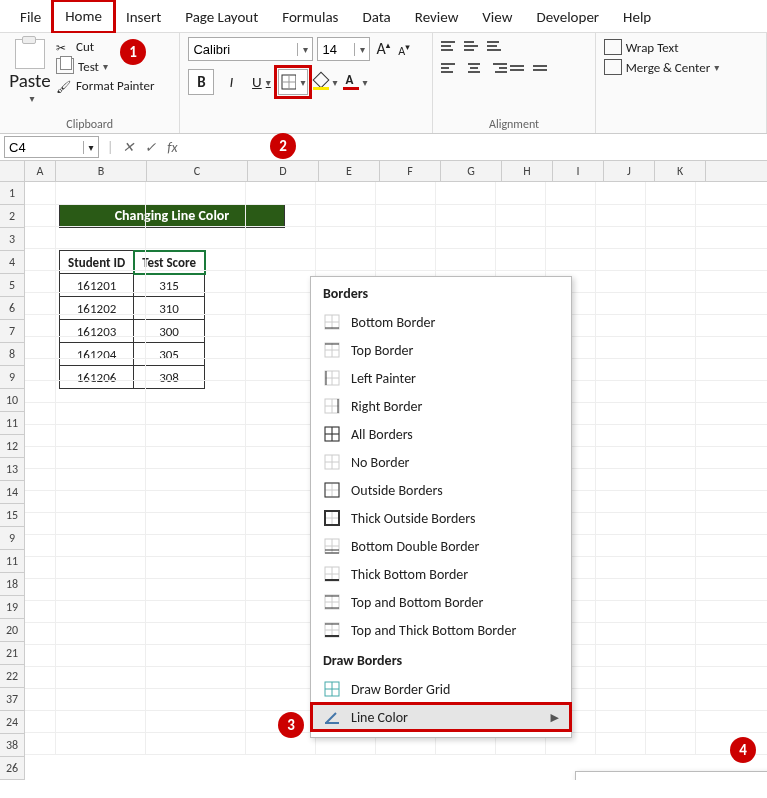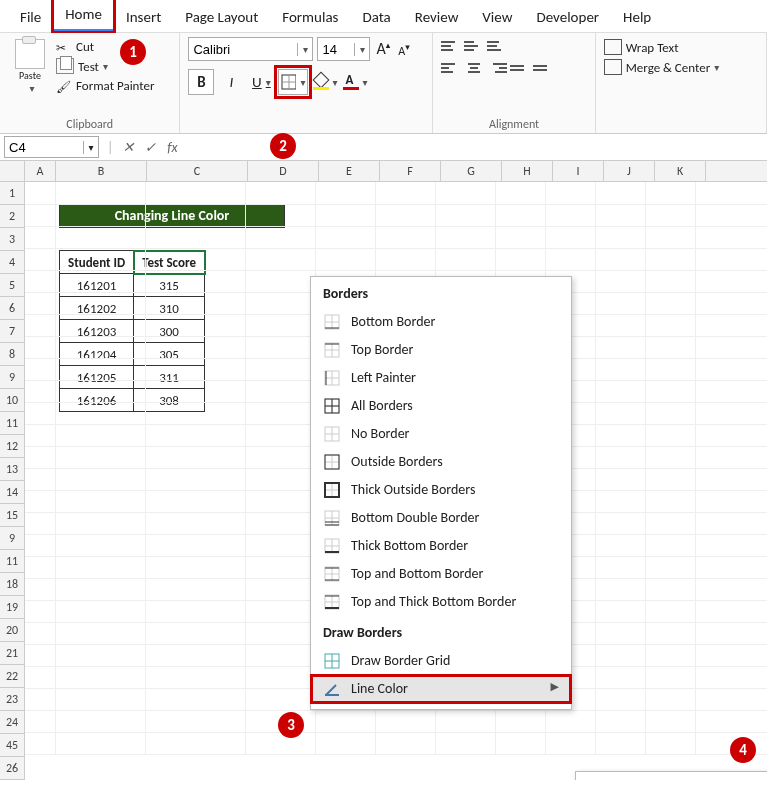--- a/index.html
+++ b/index.html
@@ -1,30 +1,30 @@
 <!DOCTYPE html>
 <html><head>
 <meta charset="utf-8">
 <style>
   html,body{margin:0;padding:0;font-family:"Segoe UI",Calibri,Arial,sans-serif;font-size:14px;color:#222;background:#fff;width:767px}
   
   .menubar{display:flex;align-items:flex-end;height:32px;padding:0 8px;border-bottom:1px solid #ddd;font-size:15px}
   .menubar .tab{padding:6px 12px;cursor:pointer}
-  .menubar .tab.active{background:#fff;border-bottom:3px solid #3b82f6}
+  .menubar .tab.active{background:#fff;border-bottom:1px solid #3b82f6}
   .home-outline{outline:3px solid #c00;outline-offset:-1px}
   
   .ribbon{display:flex;border-bottom:1px solid #ccc;height:100px;position:relative;background:#fafafa}
   .group{border-right:1px solid #ddd;padding:4px 8px 2px 8px;display:flex;flex-direction:column;justify-content:space-between}
   .group-label{text-align:center;font-size:12px;color:#666;padding-top:2px}
   .clipboard{width:180px}
   .clip-top{display:flex}
   .paste{width:44px;text-align:center;cursor:pointer}
   .paste-icn{width:28px;height:28px;border:1px solid #bbb;background:#fff;margin:2px auto 0;position:relative}
   .paste-icn:before{content:"";position:absolute;left:6px;top:-4px;width:12px;height:6px;border:1px solid #bbb;background:#eee;border-radius:2px}
-  .paste-label{font-size:10px}
+  .paste-label{font-size:19px}
   .clip-list{margin-left:4px}
   .clip-item{display:flex;align-items:center;font-size:13px;padding:2px 0;cursor:pointer}
   .clip-item .ic{width:16px;height:14px;display:inline-block;margin-right:4px}
   .cut-ic:before{content:"✂";font-size:12px}
   .copy-ic{border:1px solid #888;width:10px;height:12px;position:relative}
   .copy-ic:after{content:"";position:absolute;left:3px;top:-3px;width:10px;height:12px;border:1px solid #888;background:#fff}
   .brush-ic:before{content:"🖌";font-size:12px}
   .dd{font-size:10px;margin-left:4px;color:#555}
   
   .font{width:260px}
@@ -80,21 +80,21 @@
   
   .datatable{position:absolute;left:34px;top:22px}
   .title-row{background:#2a5a16;color:#fff;font-weight:bold;text-align:center;height:22px;line-height:22px;width:224px;border:1px solid #333}
   table.data{border-collapse:collapse;margin-top:22px}
   table.data th,table.data td{border:1px solid #333;height:22px;padding:0 8px;font-size:13px;text-align:center}
   table.data th{background:#fff;font-weight:bold}
   .selcell{outline:2px solid #1a7a3a;outline-offset:-1px}
   
   .dropdown{position:absolute;left:310px;top:115px;width:260px;background:#fff;border:1px solid #bbb;box-shadow:2px 2px 6px rgba(0,0,0,.2);z-index:5;font-size:14px;padding-bottom:6px}
   .dropdown .hdr{font-weight:bold;padding:8px 12px 6px}
-  .dropdown .mi{display:flex;padding:5px 12px;cursor:pointer}
+  .dropdown .mi{display:flex;align-items:center;padding:5px 12px;cursor:pointer}
   .dropdown .mi.sel{background:#e5e5e5;outline:3px solid #c00;outline-offset:-2px}
   .dropdown .mi svg{margin-right:10px;flex-shrink:0}
   .dropdown .mi .arrow{margin-left:auto;font-size:11px;color:#555}
   
   .colorpop{position:absolute;left:575px;top:610px;width:180px;background:#fff;border:1px solid #bbb;box-shadow:2px 2px 6px rgba(0,0,0,.2);z-index:6;padding:8px;font-size:13px}
   .auto{display:flex;align-items:center;padding:4px 2px;cursor:pointer}
   .auto .sw{width:14px;height:14px;background:#000;margin-right:8px}
   .sw{width:14px;height:14px;cursor:pointer}
   
   .badge{position:absolute;width:26px;height:26px;border-radius:50%;background:#c00;color:#fff;font-weight:bold;display:flex;align-items:center;justify-content:center;z-index:20;font-size:15px}
@@ -293,23 +293,23 @@
         <div class="rowhead">13</div>
         <div class="rowhead">14</div>
         <div class="rowhead">15</div>
         <div class="rowhead">9</div>
         <div class="rowhead">11</div>
         <div class="rowhead">18</div>
         <div class="rowhead">19</div>
         <div class="rowhead">20</div>
         <div class="rowhead">21</div>
         <div class="rowhead">22</div>
-        <div class="rowhead">23</div>
+        <div class="rowhead">37</div>
         <div class="rowhead">24</div>
-        <div class="rowhead">45</div>
+        <div class="rowhead">38</div>
         <div class="rowhead">26</div>
       </div>
     <div class="cells-area" id="cellsarea" style="height: 572px;">
       <div class="datatable">
         <div class="title-row">Changing Line Color</div>
         <table class="data">
           <tbody>
               <tr>
             <th>Student ID</th>
             <th class="selcell">Test Score</th>
@@ -324,24 +324,20 @@
                 <td>161202</td>
                 <td>310</td>
               </tr>
               <tr>
                 <td>161203</td>
                 <td>300</td>
               </tr>
               <tr>
                 <td>161204</td>
                 <td>305</td>
-              </tr>
-              <tr>
-                <td>161205</td>
-                <td>311</td>
               </tr>
               <tr>
                 <td>161206</td>
                 <td>308</td>
               </tr>
             </tbody>
         </table>
       </div>
     <div class="faint-row" style="top: 0px;"></div>
         <div class="faint-row" style="top: 22px;"></div>
@@ -411,20 +407,29 @@
             <line x1="2" y1="9" x2="16" y2="9" stroke="#ccc"></line>
             <line x1="3" y1="2" x2="3" y2="16" stroke="#333"></line>
           </svg>
           <span>Left Painter</span>
         </div>
         <div class="mi">
           <svg width="18" height="18">
             <rect x="2" y="2" width="14" height="14" fill="none" stroke="#ccc"></rect>
             <line x1="9" y1="2" x2="9" y2="16" stroke="#ccc"></line>
             <line x1="2" y1="9" x2="16" y2="9" stroke="#ccc"></line>
+            <line x1="15" y1="2" x2="15" y2="16" stroke="#333"></line>
+          </svg>
+          <span>Right Border</span>
+        </div>
+        <div class="mi">
+          <svg width="18" height="18">
+            <rect x="2" y="2" width="14" height="14" fill="none" stroke="#ccc"></rect>
+            <line x1="9" y1="2" x2="9" y2="16" stroke="#ccc"></line>
+            <line x1="2" y1="9" x2="16" y2="9" stroke="#ccc"></line>
             <rect x="2" y="2" width="14" height="14" fill="none" stroke="#333"></rect>
             <line x1="9" y1="2" x2="9" y2="16" stroke="#333"></line>
             <line x1="2" y1="9" x2="16" y2="9" stroke="#333"></line>
           </svg>
           <span>All Borders</span>
         </div>
         <div class="mi">
           <svg width="18" height="18">
             <rect x="2" y="2" width="14" height="14" fill="none" stroke="#ccc"></rect>
             <line x1="9" y1="2" x2="9" y2="16" stroke="#ccc"></line>

